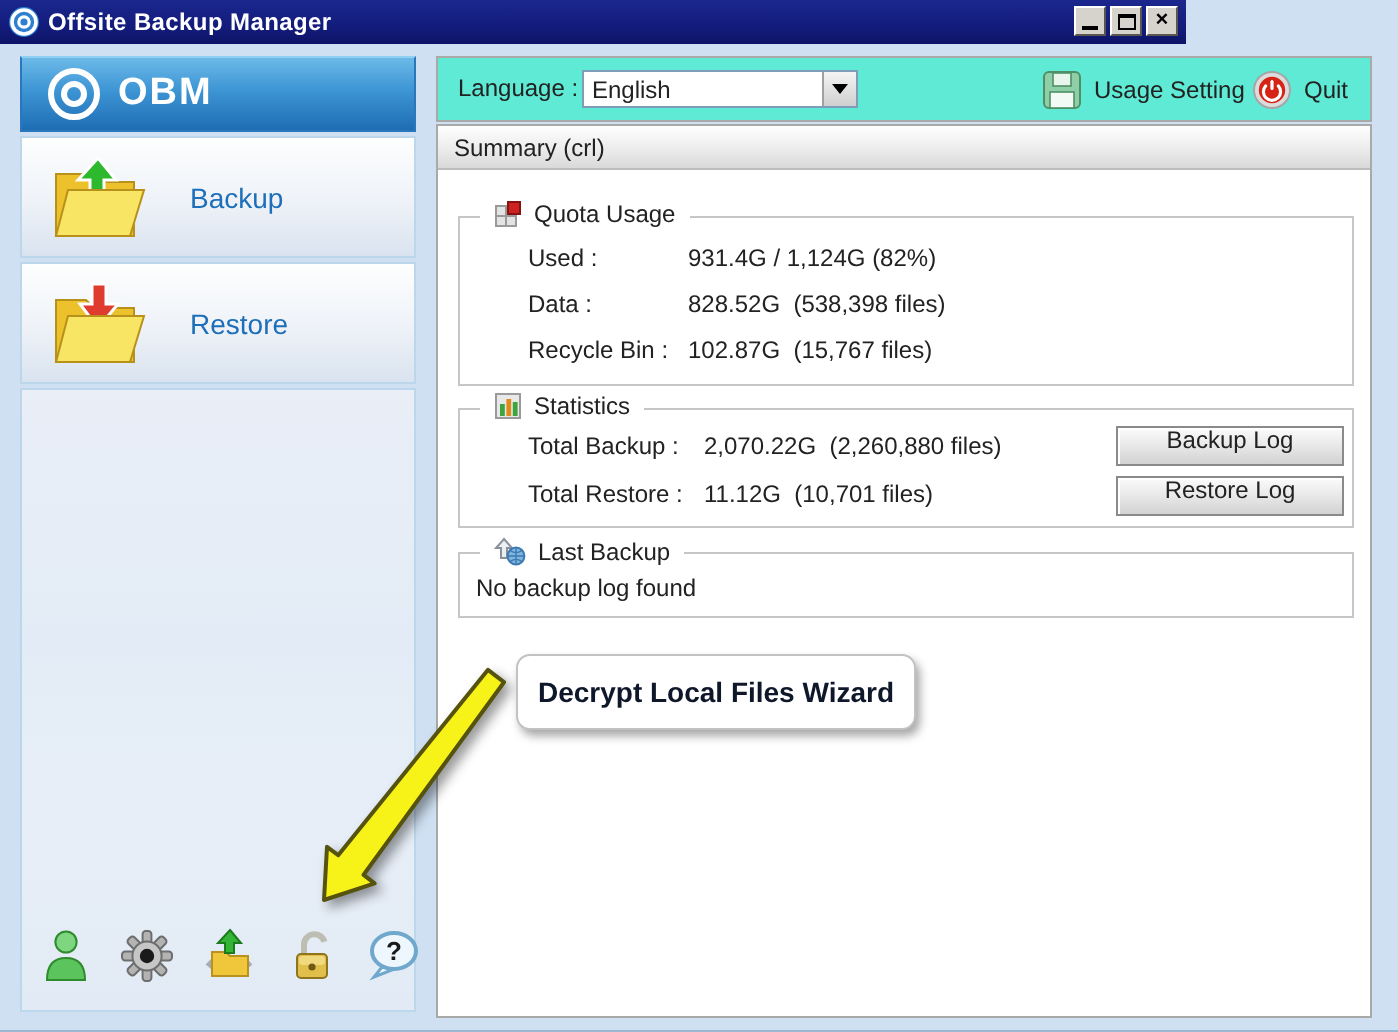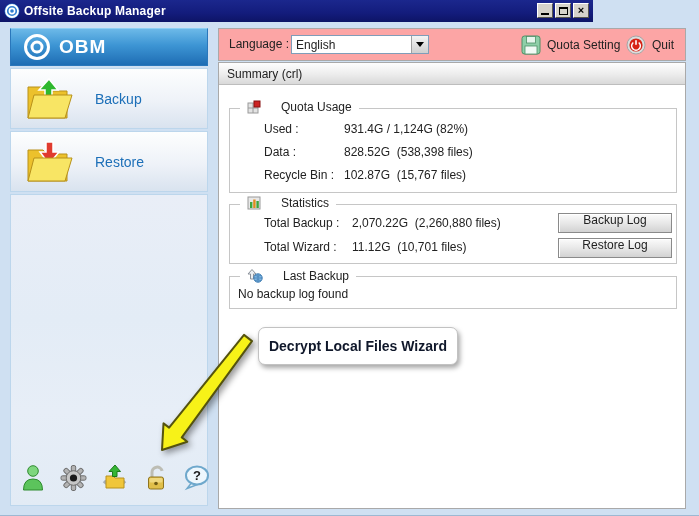--- a/index.html
+++ b/index.html
@@ -57,21 +57,21 @@
     border:1px solid #bcd6ec;
   }
   .footer-icons {
     position:absolute; left:8px; bottom:12px; display:flex; gap:14px; align-items:flex-end;
   }
   .ficon { width:27px; height:30px; display:flex; align-items:center; justify-content:center; cursor:pointer; }
 
   
   .toolbar {
     position:absolute; left:218px; top:28px; width:468px; height:33px;
-    background:#fca5a5; border:1px solid #a9a9a9;
+    background:#5eead4; border:1px solid #a9a9a9;
   }
   .lang-label { position:absolute; left:10px; top:0; height:31px; line-height:31px; font-size:12px; color:#222; }
   .combo {
     position:absolute; left:72px; top:6px; width:138px; height:19px;
     background:#fff; border:1px solid #7f9db9; display:flex; cursor:pointer;
   }
   .combo-text { flex:1; font-size:12px; color:#222; padding:2px 0 0 4px; overflow:hidden; }
   .combo-btn {
     width:17px; height:100%; background:linear-gradient(180deg,#f4f4f4,#cfcfcf);
     border-left:1px solid #a0a0a0; display:flex; align-items:center; justify-content:center;
@@ -90,21 +90,21 @@
     background:linear-gradient(180deg,#fefefe 0%,#ececec 55%,#d9d9d9 100%);
     border-bottom:1px solid #bdbdbd;
     font-size:12px; color:#222; line-height:22px; padding-left:8px;
   }
   .groupbox {
     position:absolute; left:10px; width:448px;
     border:1px solid #c6c6c6;
   }
   .legend {
     position:absolute; top:-9px; left:10px; background:#fff; padding:0 7px;
-    display:flex; align-items:center; gap:20px; font-size:12px; color:#222;
+    display:flex; align-items:center; gap:6px; font-size:12px; color:#222;
   }
   .gb-row { position:absolute; left:14px; display:flex; font-size:12px; color:#222; }
   .gb-label { width:80px;margin-left:20px; }
   .gb-value { white-space:pre; }
   .log-btn {
     position:absolute; left:328px; width:114px; height:20px;
     background:linear-gradient(180deg,#fbfbfb 0%,#e8e8e8 50%,#d2d2d2 100%);
     border:1px solid #8a8a8a; box-shadow:inset 1px 1px 0 #fff;
     display:flex; align-items:center; justify-content:center; gap:6px;
     font-size:12px; color:#222; cursor:pointer;flex-direction:column;
@@ -223,21 +223,21 @@
       <span class="combo-btn">
           <span class="combo-arrow"></span>
         </span>
     </div>
     <div class="tool-btn" style="left:302px;">
       <svg width="20" height="20" viewBox="0 0 20 20">
         <rect x="1" y="1" width="18" height="18" rx="2.5" fill="#8fcfa8" stroke="#4e8f66"></rect>
         <rect x="5.5" y="1.5" width="9" height="6.5" fill="#e7f5ec" stroke="#4e8f66" stroke-width=".8"></rect>
         <rect x="4" y="11" width="12" height="8" fill="#f2faf5" stroke="#4e8f66" stroke-width=".8"></rect>
       </svg>
-      <span class="tb-label">Quota Setting</span>
+      <span class="tb-label">Usage Setting</span>
     </div>
     <div class="tool-btn" style="left:407px;">
       <svg width="20" height="20" viewBox="0 0 20 20">
         <circle cx="10" cy="10" r="9" fill="#dcdcdc" stroke="#a6a6a6"></circle>
         <circle cx="10" cy="10" r="6.6" fill="#d62315"></circle>
         <path d="M10 5.8 v3.4 M6.8 8 a4.3 4.3 0 1 0 6.4 0" fill="none" stroke="#fff" stroke-width="1.6" stroke-linecap="round"></path>
       </svg>
       <span class="tb-label">Quit</span>
     </div>
   </div>
@@ -276,21 +276,21 @@
           <rect x="6.2" y="3.5" width="2.4" height="8.5" fill="#e08a1e"></rect>
           <rect x="9.4" y="5" width="2.4" height="7" fill="#3da53d"></rect>
         </svg>
         <span>Statistics</span>
       </div>
       <div class="gb-row" style="top:11px;">
         <span class="gb-label" style="width:88px;">Total Backup :</span>
         <span class="gb-value">2,070.22G  (2,260,880 files)</span>
       </div>
       <div class="gb-row" style="top:35px;">
-        <span class="gb-label" style="width:88px;">Total Wizard :</span>
+        <span class="gb-label" style="width:88px;">Total Restore :</span>
         <span class="gb-value">11.12G  (10,701 files)</span>
       </div>
       <div class="log-btn" style="top:8px;">
         <span>Backup Log</span>
         <svg width="13" height="14" viewBox="0 0 13 14">
           <path d="M1.5 1 h7 l3 3 v9 h-10 z" fill="#fff" stroke="#8a8a8a"></path>
           <path d="M8.5 1 v3 h3" fill="#d9d9d9" stroke="#8a8a8a"></path>
           <path d="M3.5 6.5 h6 M3.5 8.5 h6 M3.5 10.5 h6" stroke="#cc4444" stroke-dasharray="1.4 1" stroke-width="1"></path>
         </svg>
       </div>

